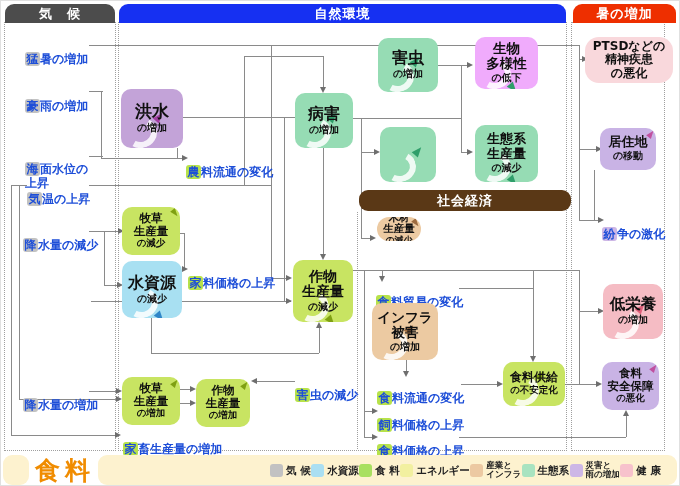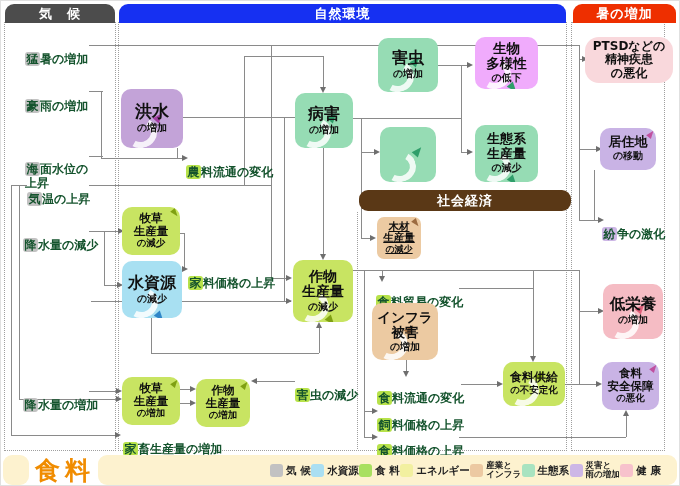--- a/index.html
+++ b/index.html
@@ -38,21 +38,21 @@
   .mini{position:absolute;right:2px;top:2px;width:10px;height:10px;z-index:1}
   .mini.up::after{content:"";position:absolute;right:0;top:0;width:0;height:0;
       border-left:3px solid transparent;border-right:3px solid transparent;
       border-bottom:8px solid currentColor;transform:rotate(38deg)}
   .mini.down::after{content:"";position:absolute;right:0;top:0;width:0;height:0;
       border-left:3px solid transparent;border-right:3px solid transparent;
       border-top:8px solid currentColor;transform:rotate(-38deg)}
   .sw-purple{color:#a23ea2}.sw-green{color:#2f9e6a}.sw-blue{color:#2f86c8}.sw-olive{color:#7fa012}
   .sw-tan{color:#9c6b40}.sw-pink{color:#e0607a}.sw-mag{color:#c050a0}
   
-  .ct{position:absolute;font-size:12px;font-weight:bold;line-height:14px;color:#14532d;
+  .ct{position:absolute;font-size:12px;font-weight:bold;line-height:14px;color:#1d4ed8;
       white-space:pre-line;z-index:4}
   .chip{display:inline-block;min-width:13px;padding:0 1px;border-radius:3px;text-align:center}
   
   .band{position:absolute;border-radius:9px;z-index:3}
   .title{position:absolute;font-size:25px;font-weight:bold;letter-spacing:5px;z-index:4}
   .legendrow{position:absolute;display:flex;align-items:center;justify-content:space-between;
       z-index:4;box-sizing:border-box;padding:0 16px 0 172px}
   .lg{display:flex;align-items:center;gap:3px;font-weight:bold;color:#222}
   .lg .txt{font-size:10.5px;line-height:11px;white-space:pre-line}
   .lg.small .txt{font-size:8.5px;line-height:9px}
@@ -245,21 +245,21 @@
     <span class="mini up sw-olive"></span>
     <div class="m" style="font-size:11.5px;line-height:12.5px">作物
 生産量</div>
     <div class="s" style="font-size:9.5px">の増加</div>
   </div>
   <div class="ct" style="left:294px;top:373px">
     <span class="chip" style="background: rgb(183, 226, 74);">害</span><span>虫の減少</span></div>
   <div class="ct" style="left:122px;top:427px">
     <span class="chip" style="background: rgb(183, 226, 74);">家</span><span>畜生産量の増加</span></div>
 
-  <div class="bb" style="left: 376px; top: 216px; width: 44px; height: 42px; border-radius: 7px; background: rgb(236, 202, 162); text-decoration: underline;">
+  <div class="bb" style="left: 376px; top: 216px; width: 44px; height: 24px; border-radius: 16px; background: rgb(236, 202, 162);">
     <span class="mini down sw-tan"></span>
     <div class="m" style="font-size:10.5px;line-height:11px">木材
 生産量</div>
     <div class="s" style="font-size:9px">の減少</div>
   </div>
   <div class="ct" style="left:375px;top:280px">
     <span class="chip" style="background: rgb(183, 226, 74);">食</span><span>料貿易の変化</span></div>
   <div class="bb" style="left: 371px; top: 302px; width: 66px; height: 57px; background: rgb(236, 202, 162);">
     <span class="swoosh up sw-tan"></span>
     <div class="m" style="font-size:13.5px;line-height:15px">インフラ

